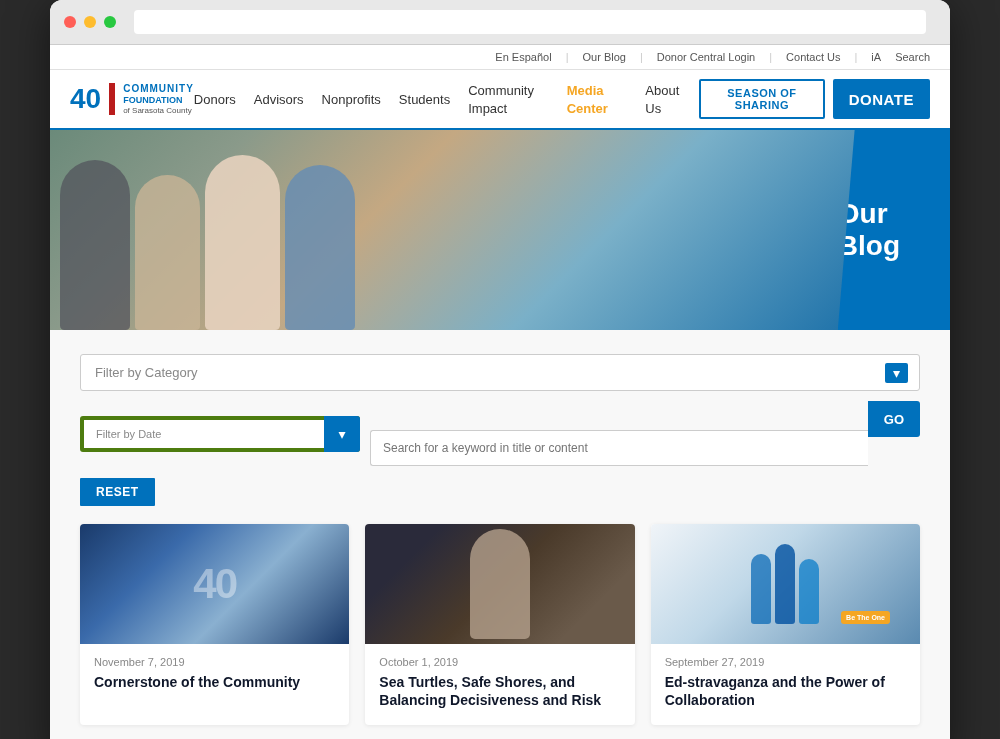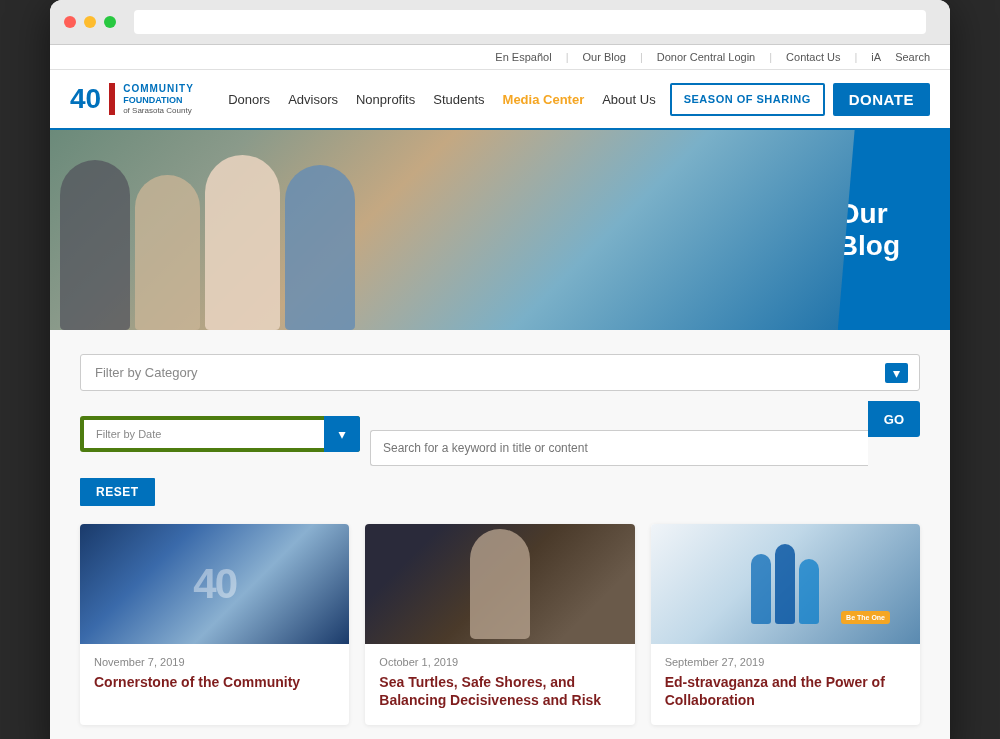--- a/index.html
+++ b/index.html
@@ -407,21 +407,21 @@
       padding: 12px 14px 16px;
     }
     .card-date {
       font-size: 11px;
       color: #888;
       margin-bottom: 5px;
     }
     .card-title {
       font-size: 14px;
       font-weight: 700;
-      color: #7f1d1d;
+      color: #0f172a;
       line-height: 1.3;
     }
   </style>
 </head>
 <body>
 
 <div class="browser-window">
 
   <div class="browser-chrome">
     <div class="browser-dot dot-red"></div>
@@ -452,20 +452,21 @@
           <div class="logo-foundation">FOUNDATION</div>
           <div class="logo-sarasota">of Sarasota County</div>
         </div>
       </div>
     </div>
     <ul class="nav-links">
       <li><a href="#">Donors</a></li>
       <li><a href="#">Advisors</a></li>
       <li><a href="#">Nonprofits</a></li>
       <li><a href="#">Students</a></li>
+      <li><a href="#">Community Impact</a></li>
       <li><a href="#" class="active">Media Center</a></li>
       <li><a href="#">About Us</a></li>
     </ul>
     <div class="nav-buttons">
       <button class="btn-season">SEASON OF SHARING</button>
       <button class="btn-donate">DONATE</button>
     </div>
   </nav>
 
   <div class="hero-banner">

